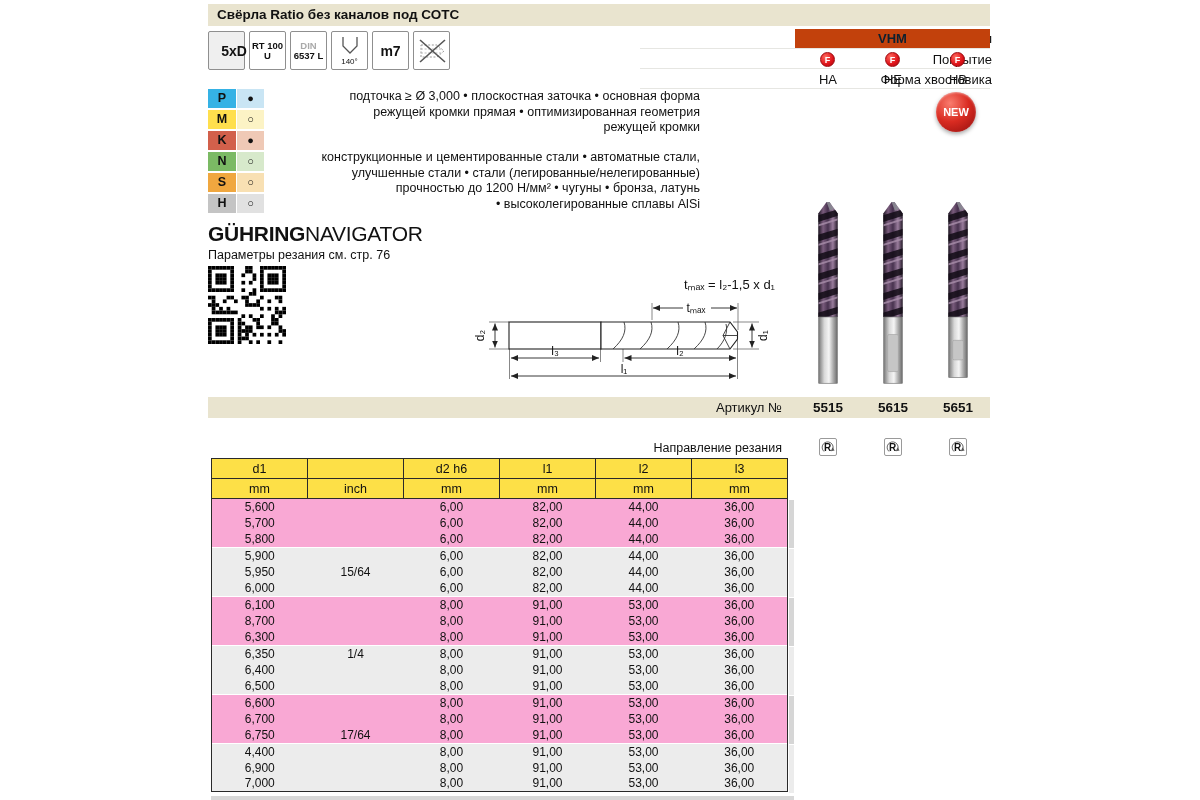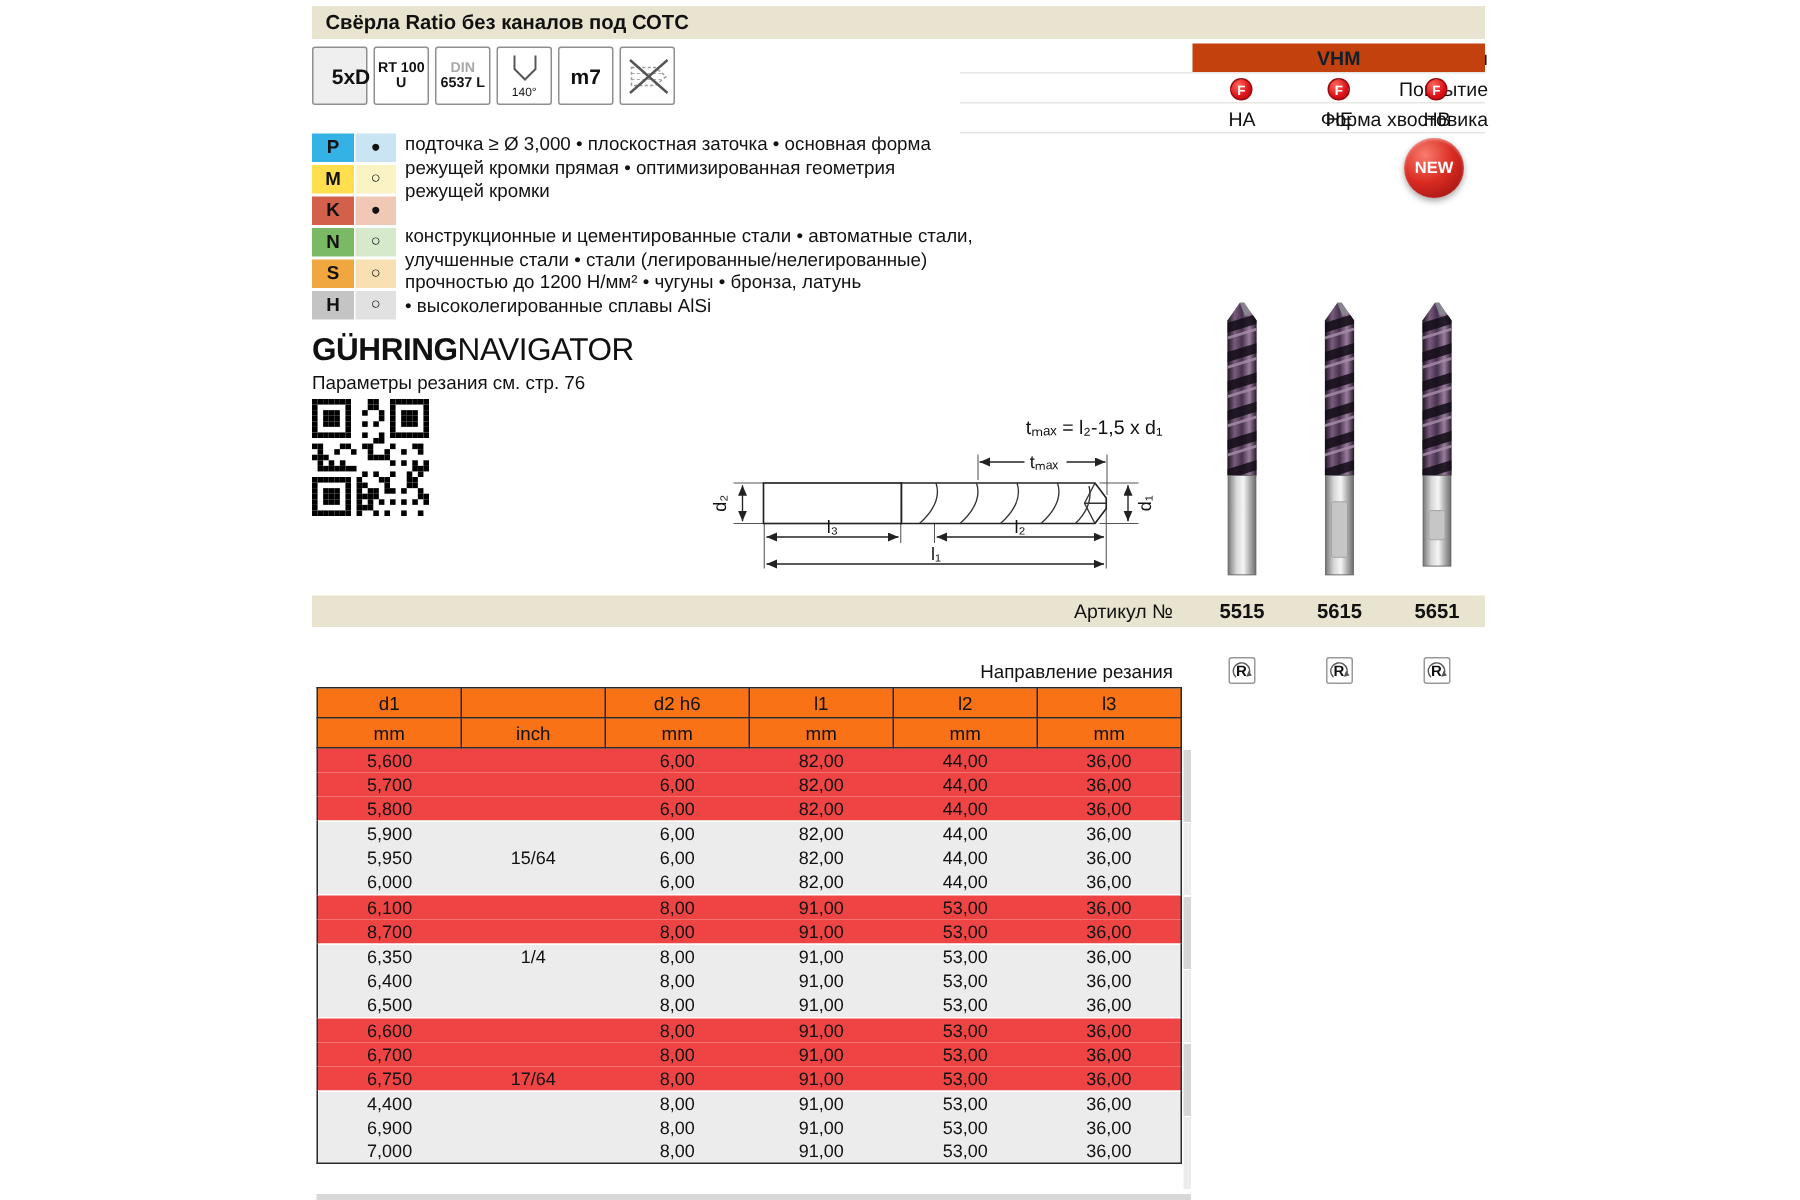--- a/index.html
+++ b/index.html
@@ -45,21 +45,21 @@
     display:flex; align-items:center; justify-content:center; }
 
   
   .classes { left:208px; top:89px; display:flex; flex-direction:column; gap:2px; }
   .class-row { display:flex; gap:1px; height:19px; }
   .class-letter { width:28px; text-align:center; font-weight:bold; font-size:12.5px; line-height:19px; }
   .class-dot { width:27px; display:flex; align-items:center; justify-content:center;
     font-size:11px; line-height:19px; }
 
   
-  .desc { left:270px; width:430px; font-size:12.5px; line-height:15.5px; white-space:pre-line; }
+  .desc { left:270px; width:430px; font-size:12.5px; line-height:15.5px; white-space:pre-line;text-align:right; }
 
   
   .brand { left:208px; top:222px; font-size:21px; letter-spacing:-0.3px; }
   .brand b { font-weight:bold; }
   .note { left:208px; top:248px; font-size:12.5px; }
   .qr { left:208px; top:266px; width:78px; height:78px; }
   .qr svg { fill:#000; }
 
   
   .diagram { left:437px; top:268px; }
@@ -76,24 +76,24 @@
   .article-num { top:397px; width:64px; text-align:center; font-weight:bold; font-size:13.5px; line-height:21px; }
 
   
   .dir-label { right:418px; top:439px; width:300px; text-align:right; font-size:12.5px; line-height:18px; }
   .r-box { top:438px; width:18px; height:18px; border:1px solid #9a9a9a; border-radius:2px; background:#fff; }
 
   
   .size-table { left:211px; top:458px; }
   table { border-collapse:collapse; table-layout:fixed; width:577px; border:1.5px solid #2a2a2a; }
   col { width:96px; }
-  thead td { border:1px solid #2a2a2a; height:20px; background:#f97316;
+  thead td { border:1px solid #2a2a2a; height:20px; background:#fde047;
     font-size:12.5px; text-align:center; vertical-align:middle; }
   tbody td { height:16px; font-size:12px; text-align:center; vertical-align:middle; padding:0; }
-  tr.band-dark td { background:#ef4444; }
+  tr.band-dark td { background:#f9a8d4; }
   tr.band-light td { background:#ececec; }
   tr.spacer td { height:1px; background:#fff; }
   .bleed { left:789px; top:500px; width:5px; height:293px;
     background:repeating-linear-gradient(to bottom,#d6d6d6 0 48px,#fff 48px 49px,#ececec 49px 97px,#fff 97px 98px); }
   .bottom-strip { left:211px; top:796px; width:583px; height:4px; background:#d8d8d8; }
 </style>
 </head>
 <body>
 
 <div class="page">
@@ -661,20 +661,28 @@
             <td>36,00</td>
           </tr>
           <tr class="band-dark">
             <td>8,700</td>
             <td></td>
             <td>8,00</td>
             <td>91,00</td>
             <td>53,00</td>
             <td>36,00</td>
           </tr>
+          <tr class="band-dark">
+            <td>6,300</td>
+            <td></td>
+            <td>8,00</td>
+            <td>91,00</td>
+            <td>53,00</td>
+            <td>36,00</td>
+          </tr>
           <tr class="spacer">
             <td colspan="6"></td>
           </tr>
           <tr class="band-light">
             <td>6,350</td>
             <td>1/4</td>
             <td>8,00</td>
             <td>91,00</td>
             <td>53,00</td>
             <td>36,00</td>

